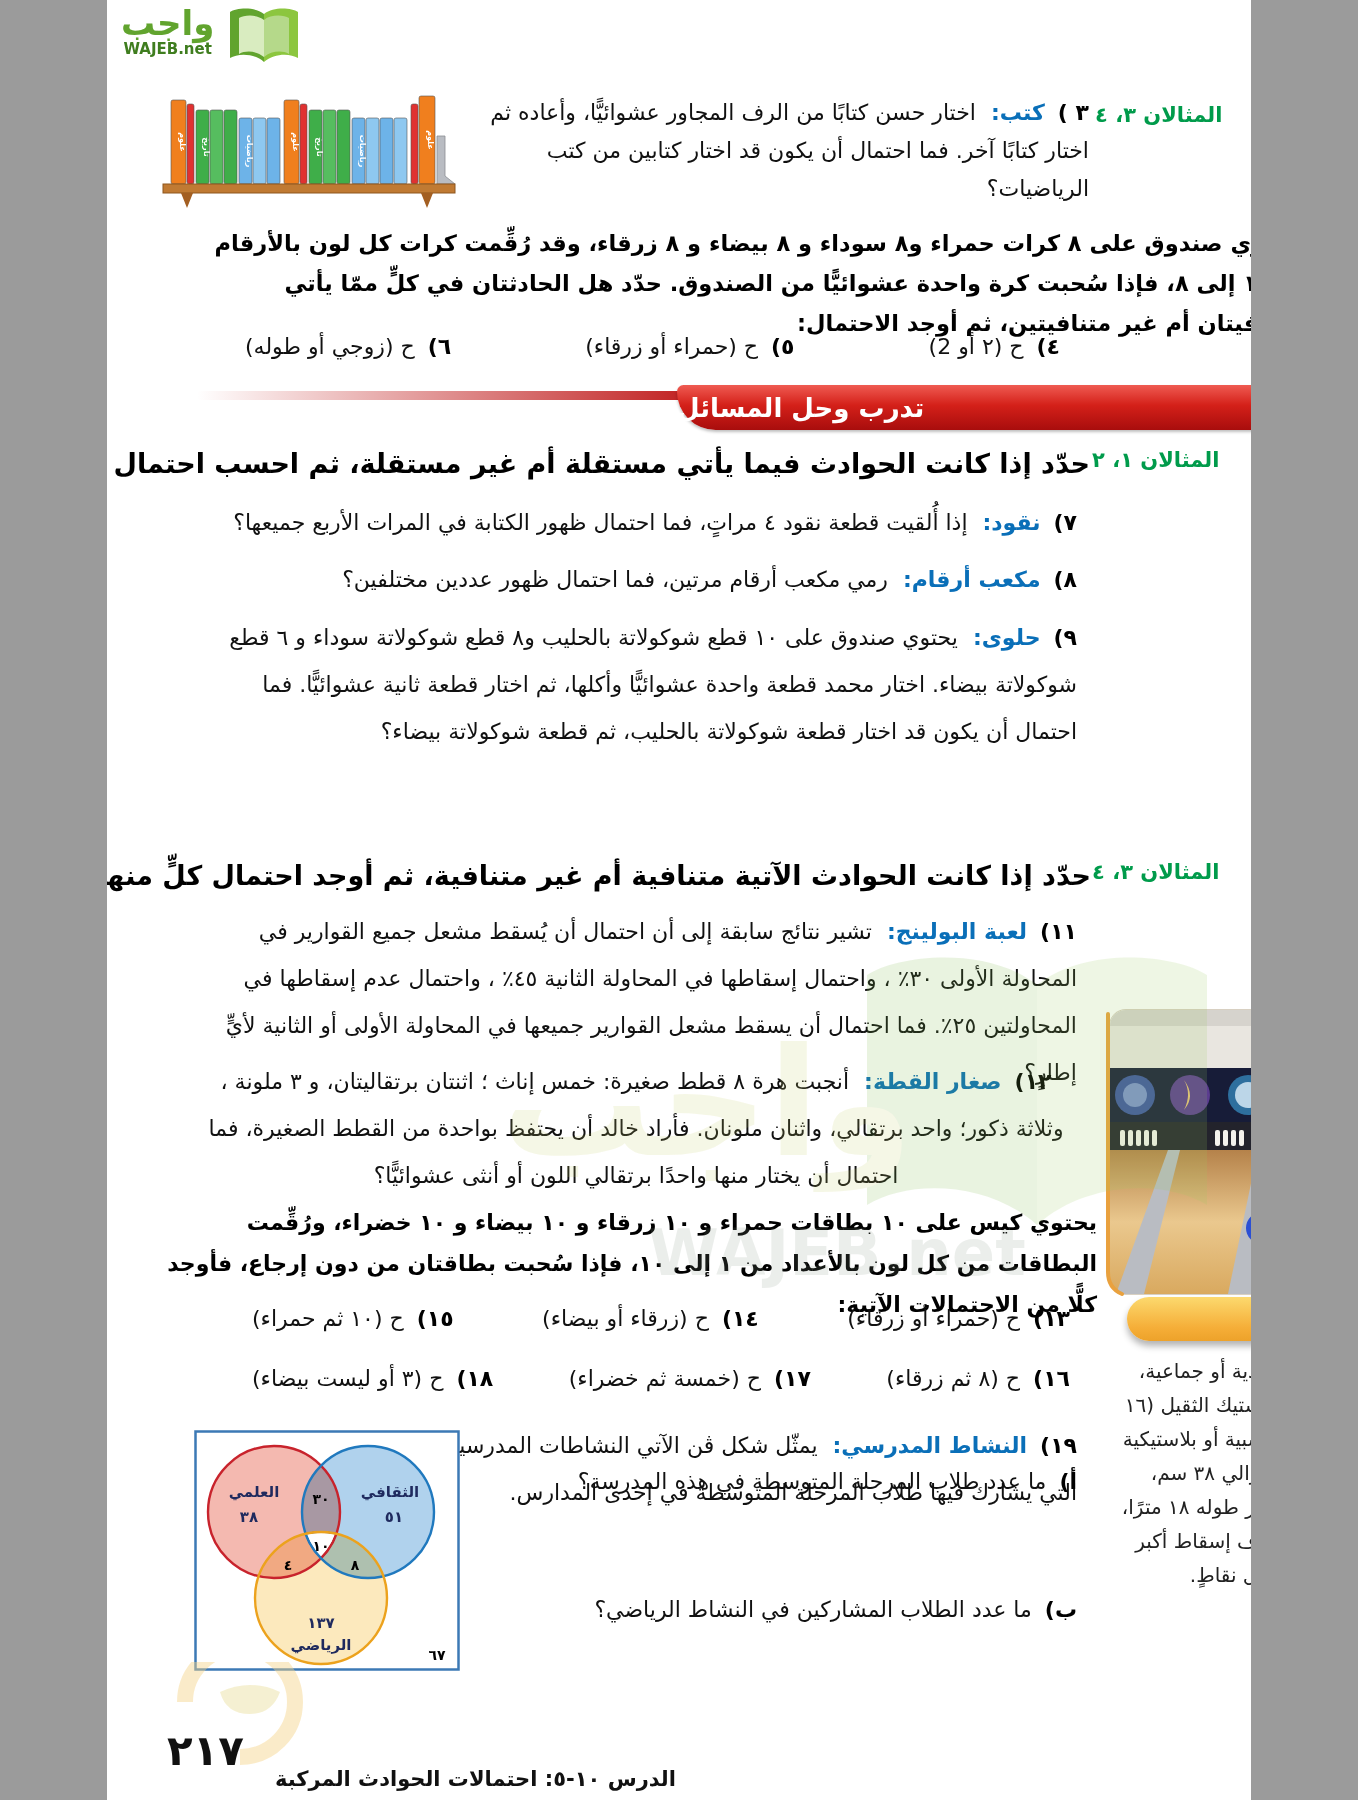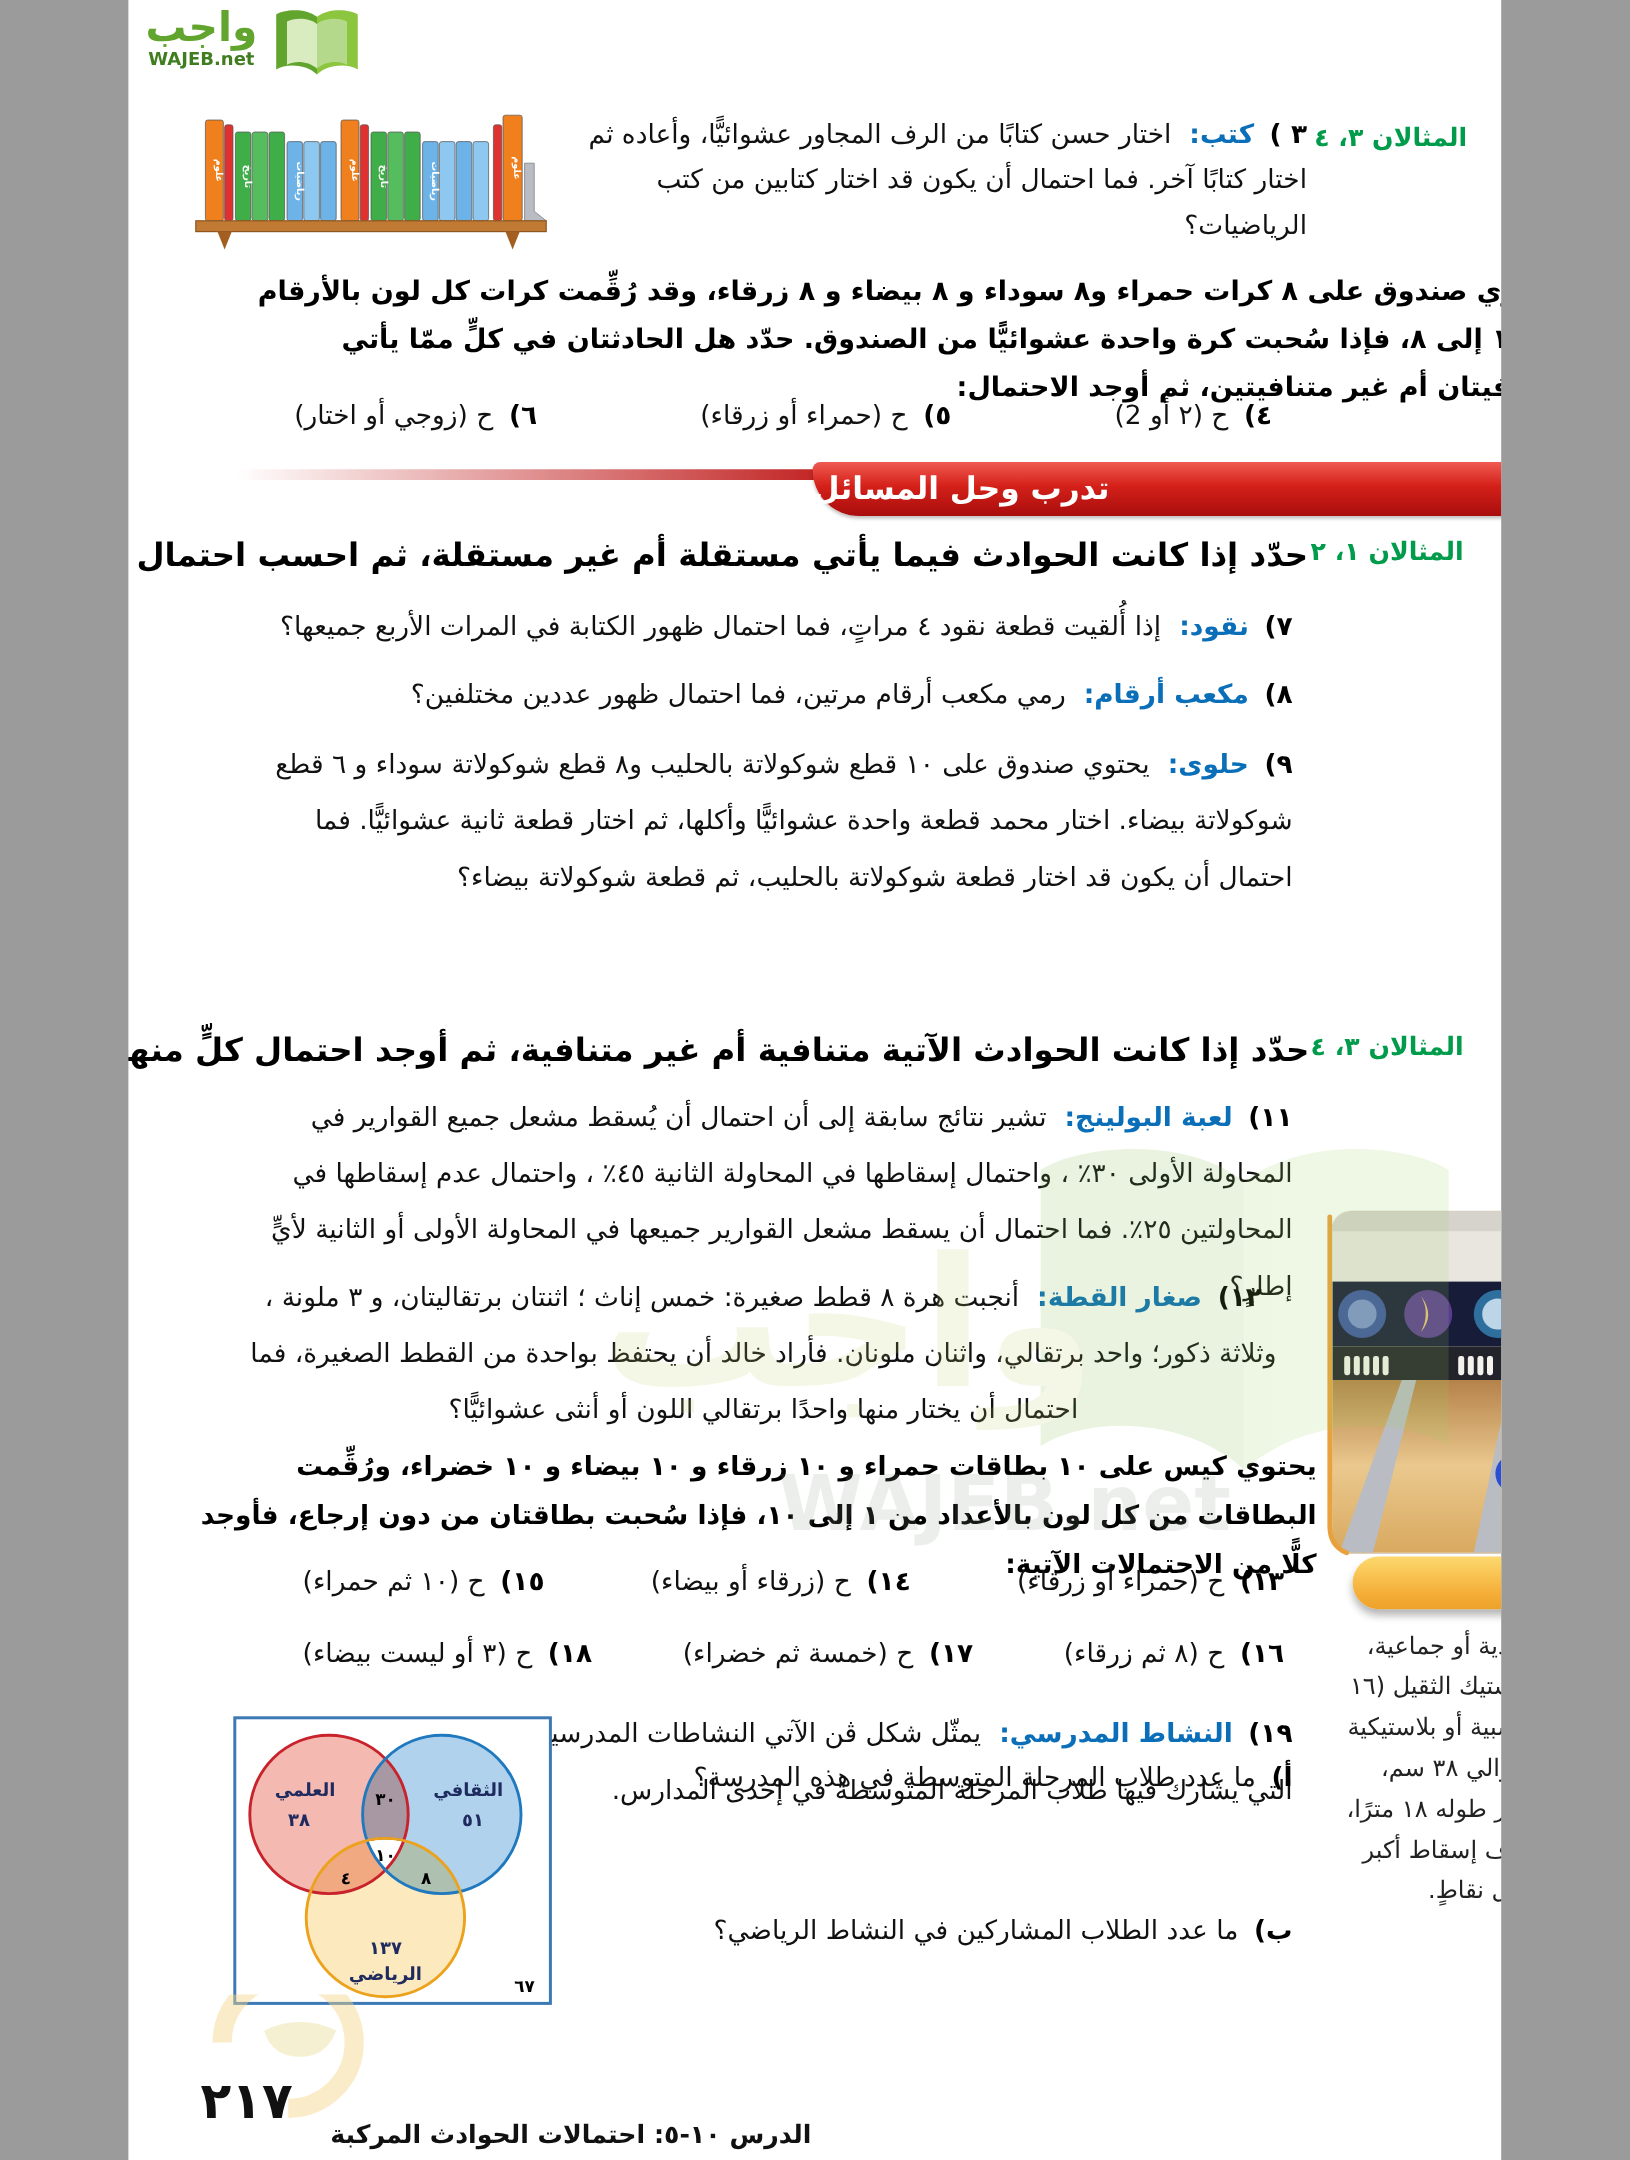--- a/index.html
+++ b/index.html
@@ -117,21 +117,21 @@
     <div class="item">
       <span class="qnum">٤)</span>
       <span>ح (٢ أو 2)</span>
     </div>
     <div class="item">
       <span class="qnum">٥)</span>
       <span>ح (حمراء أو زرقاء)</span>
     </div>
     <div class="item">
       <span class="qnum">٦)</span>
-      <span>ح (زوجي أو اختار)</span>
+      <span>ح (زوجي أو طوله)</span>
     </div>
   </div>
 
   <div class="abs banner-tail" style="left:90px;top:391px;width:485px;height:9px;"></div>
   <div class="abs banner" style="left:570px;top:385px;width:622px;height:45px;">
     <span>تدرب وحل المسائل</span>
   </div>
 
   <div class="abs exlabel" style="left:985px;top:448px;">المثالان ١، ٢</div>
   <div class="abs prompt" style="left:295px;top:448px;width:688px;">حدّد إذا كانت الحوادث فيما يأتي مستقلة أم غير مستقلة، ثم احسب احتمال كلٍّ منها:</div>

